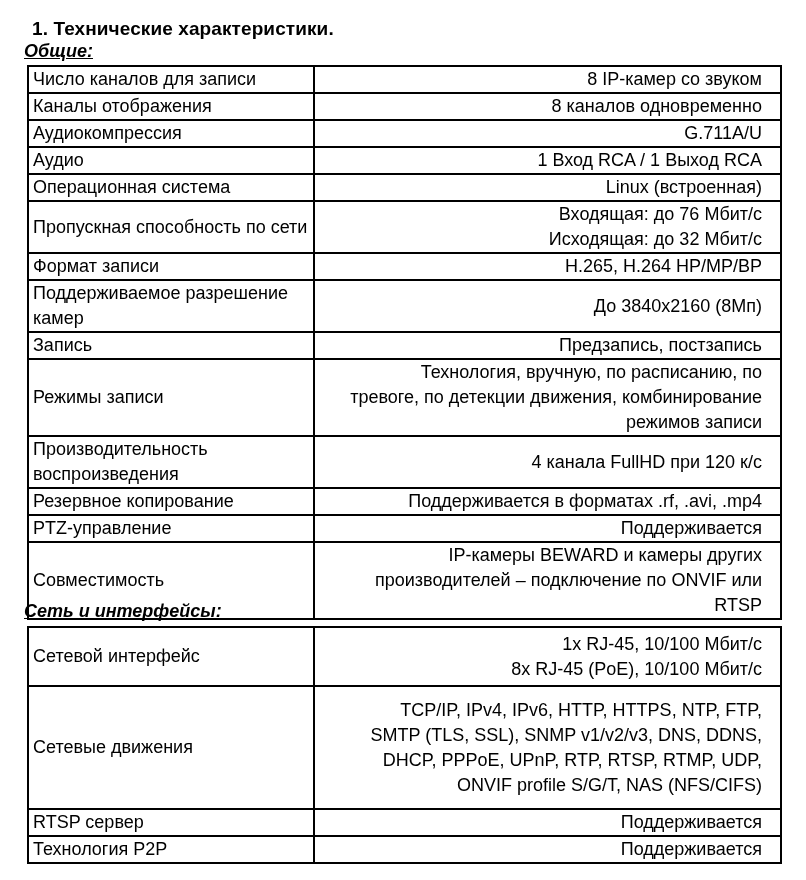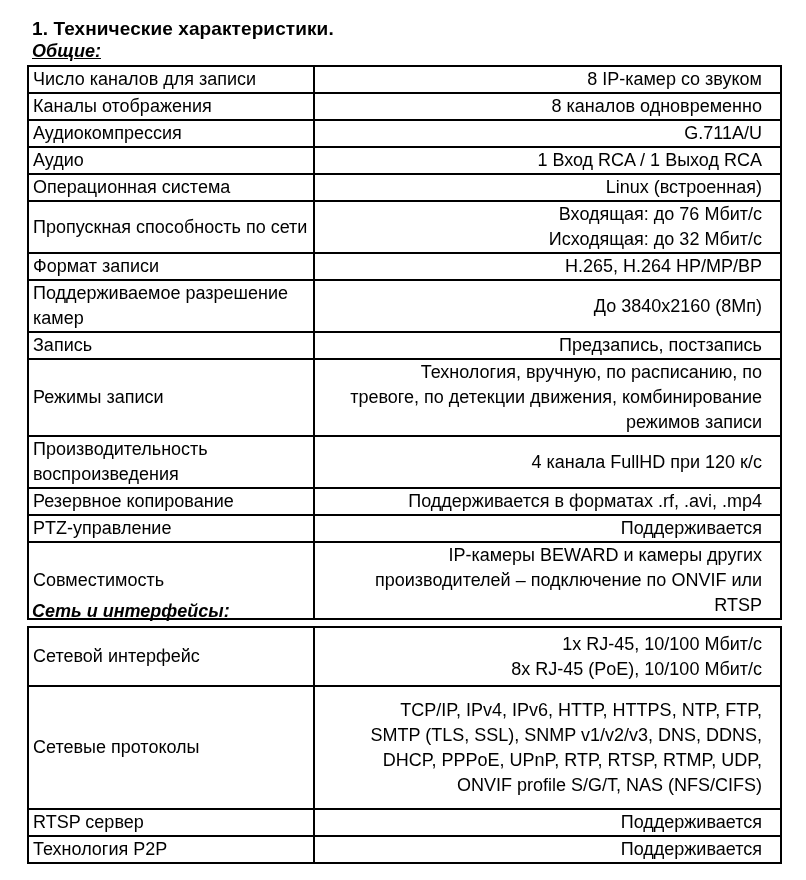--- a/index.html
+++ b/index.html
@@ -5,21 +5,21 @@
   html, body { margin: 0; padding: 0; background: #ffffff; }
   body {
     width: 806px; height: 880px; position: relative; overflow: hidden;
     font-family: "Liberation Sans", sans-serif; color: #000;
   }
   .title {
     position: absolute; left: 32px; top: 18px;
     font-size: 19px; font-weight: bold; letter-spacing: 0.1px;
   }
   .section-head {
-    position: absolute; left: 32px;
+    position: absolute; left: 24px;
     font-size: 18px; font-weight: bold; font-style: italic; text-decoration: underline;
   }
   .spec-table {
     position: absolute; left: 27px; width: 755px;
     border-collapse: collapse; table-layout: fixed;
     font-size: 18px; line-height: 25px;
   }
   .spec-table td {
     border: 2px solid #000; padding: 0 2px 0 4px; vertical-align: middle;
   }
@@ -131,21 +131,21 @@
 <table class="spec-table" id="tbl2" style="top:626px;">
   <tbody id="tbody-1">
       <tr style="height: 59px;">
         <td class="key">Сетевой интерфейс</td>
         <td class="val">
           <span>1x RJ-45, 10/100 Мбит/с</span>
           <span>8x RJ-45 (PoE), 10/100 Мбит/с</span>
         </td>
       </tr>
       <tr style="height: 123px;">
-        <td class="key">Сетевые протоколы</td>
+        <td class="key">Сетевые движения</td>
         <td class="val">
           <span>TCP/IP, IPv4, IPv6, HTTP, HTTPS, NTP, FTP,</span>
           <span>SMTP (TLS, SSL), SNMP v1/v2/v3, DNS, DDNS,</span>
           <span>DHCP, PPPoE, UPnP, RTP, RTSP, RTMP, UDP,</span>
           <span>ONVIF profile S/G/T, NAS (NFS/CIFS)</span>
         </td>
       </tr>
       <tr style="height: 25px;">
         <td class="key">RTSP сервер</td>
         <td class="val">

